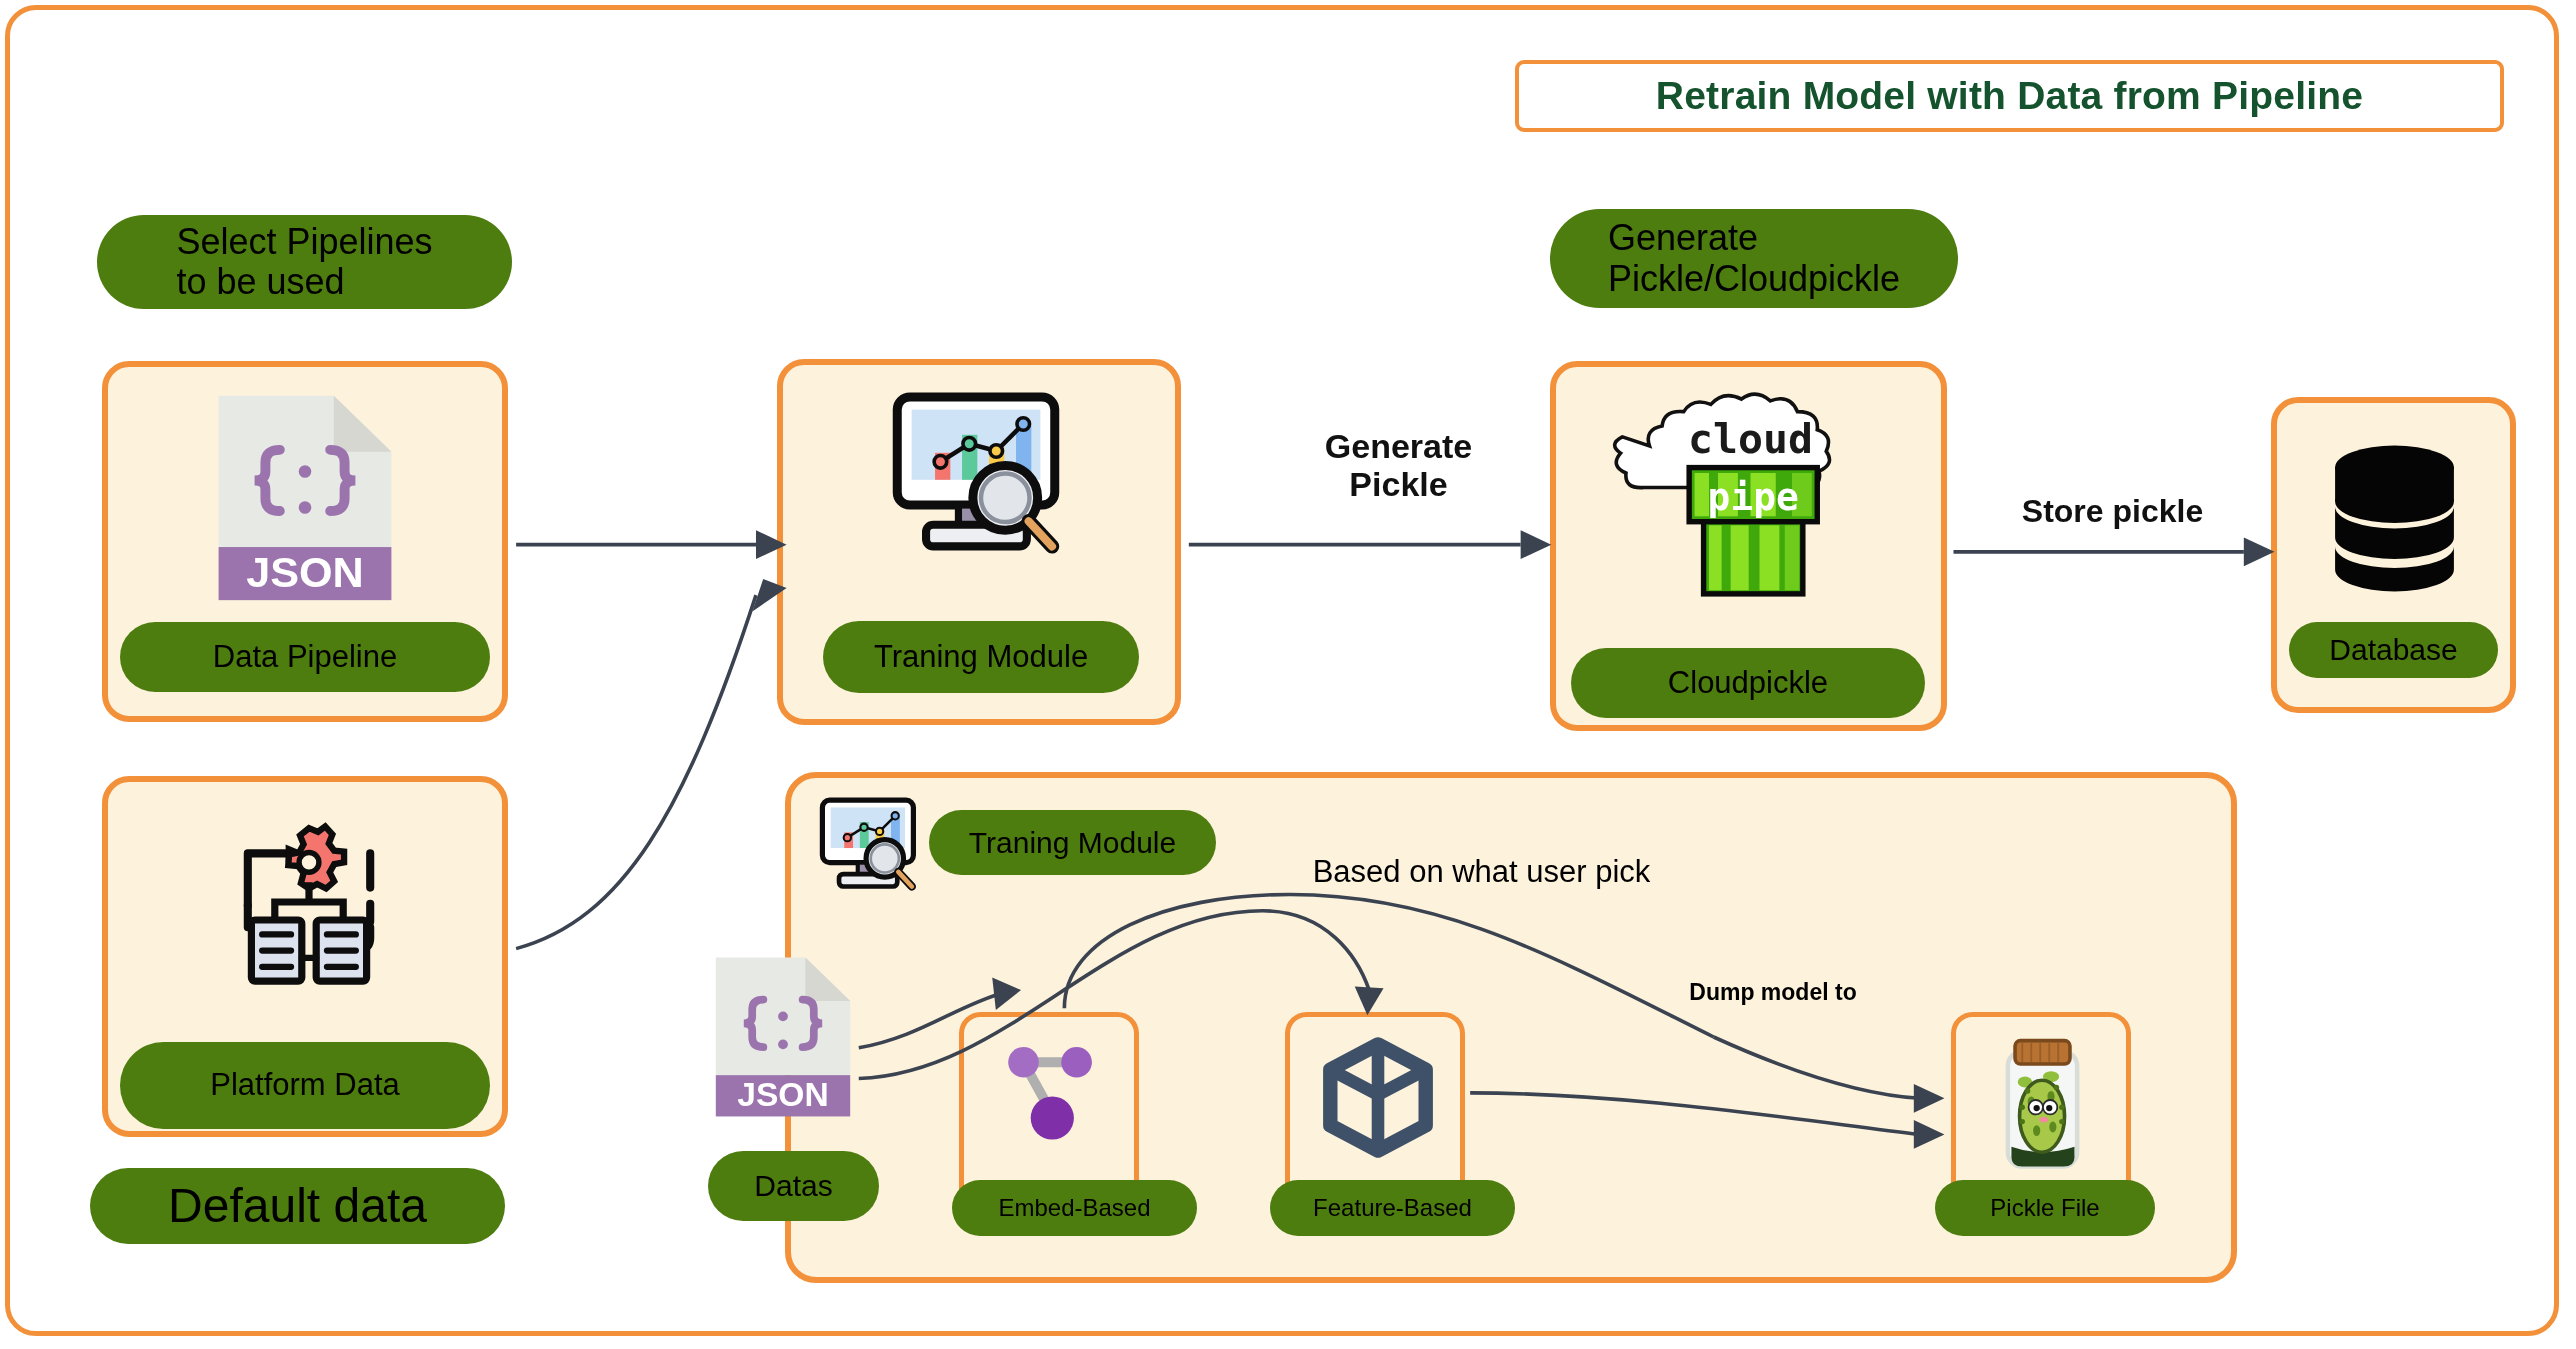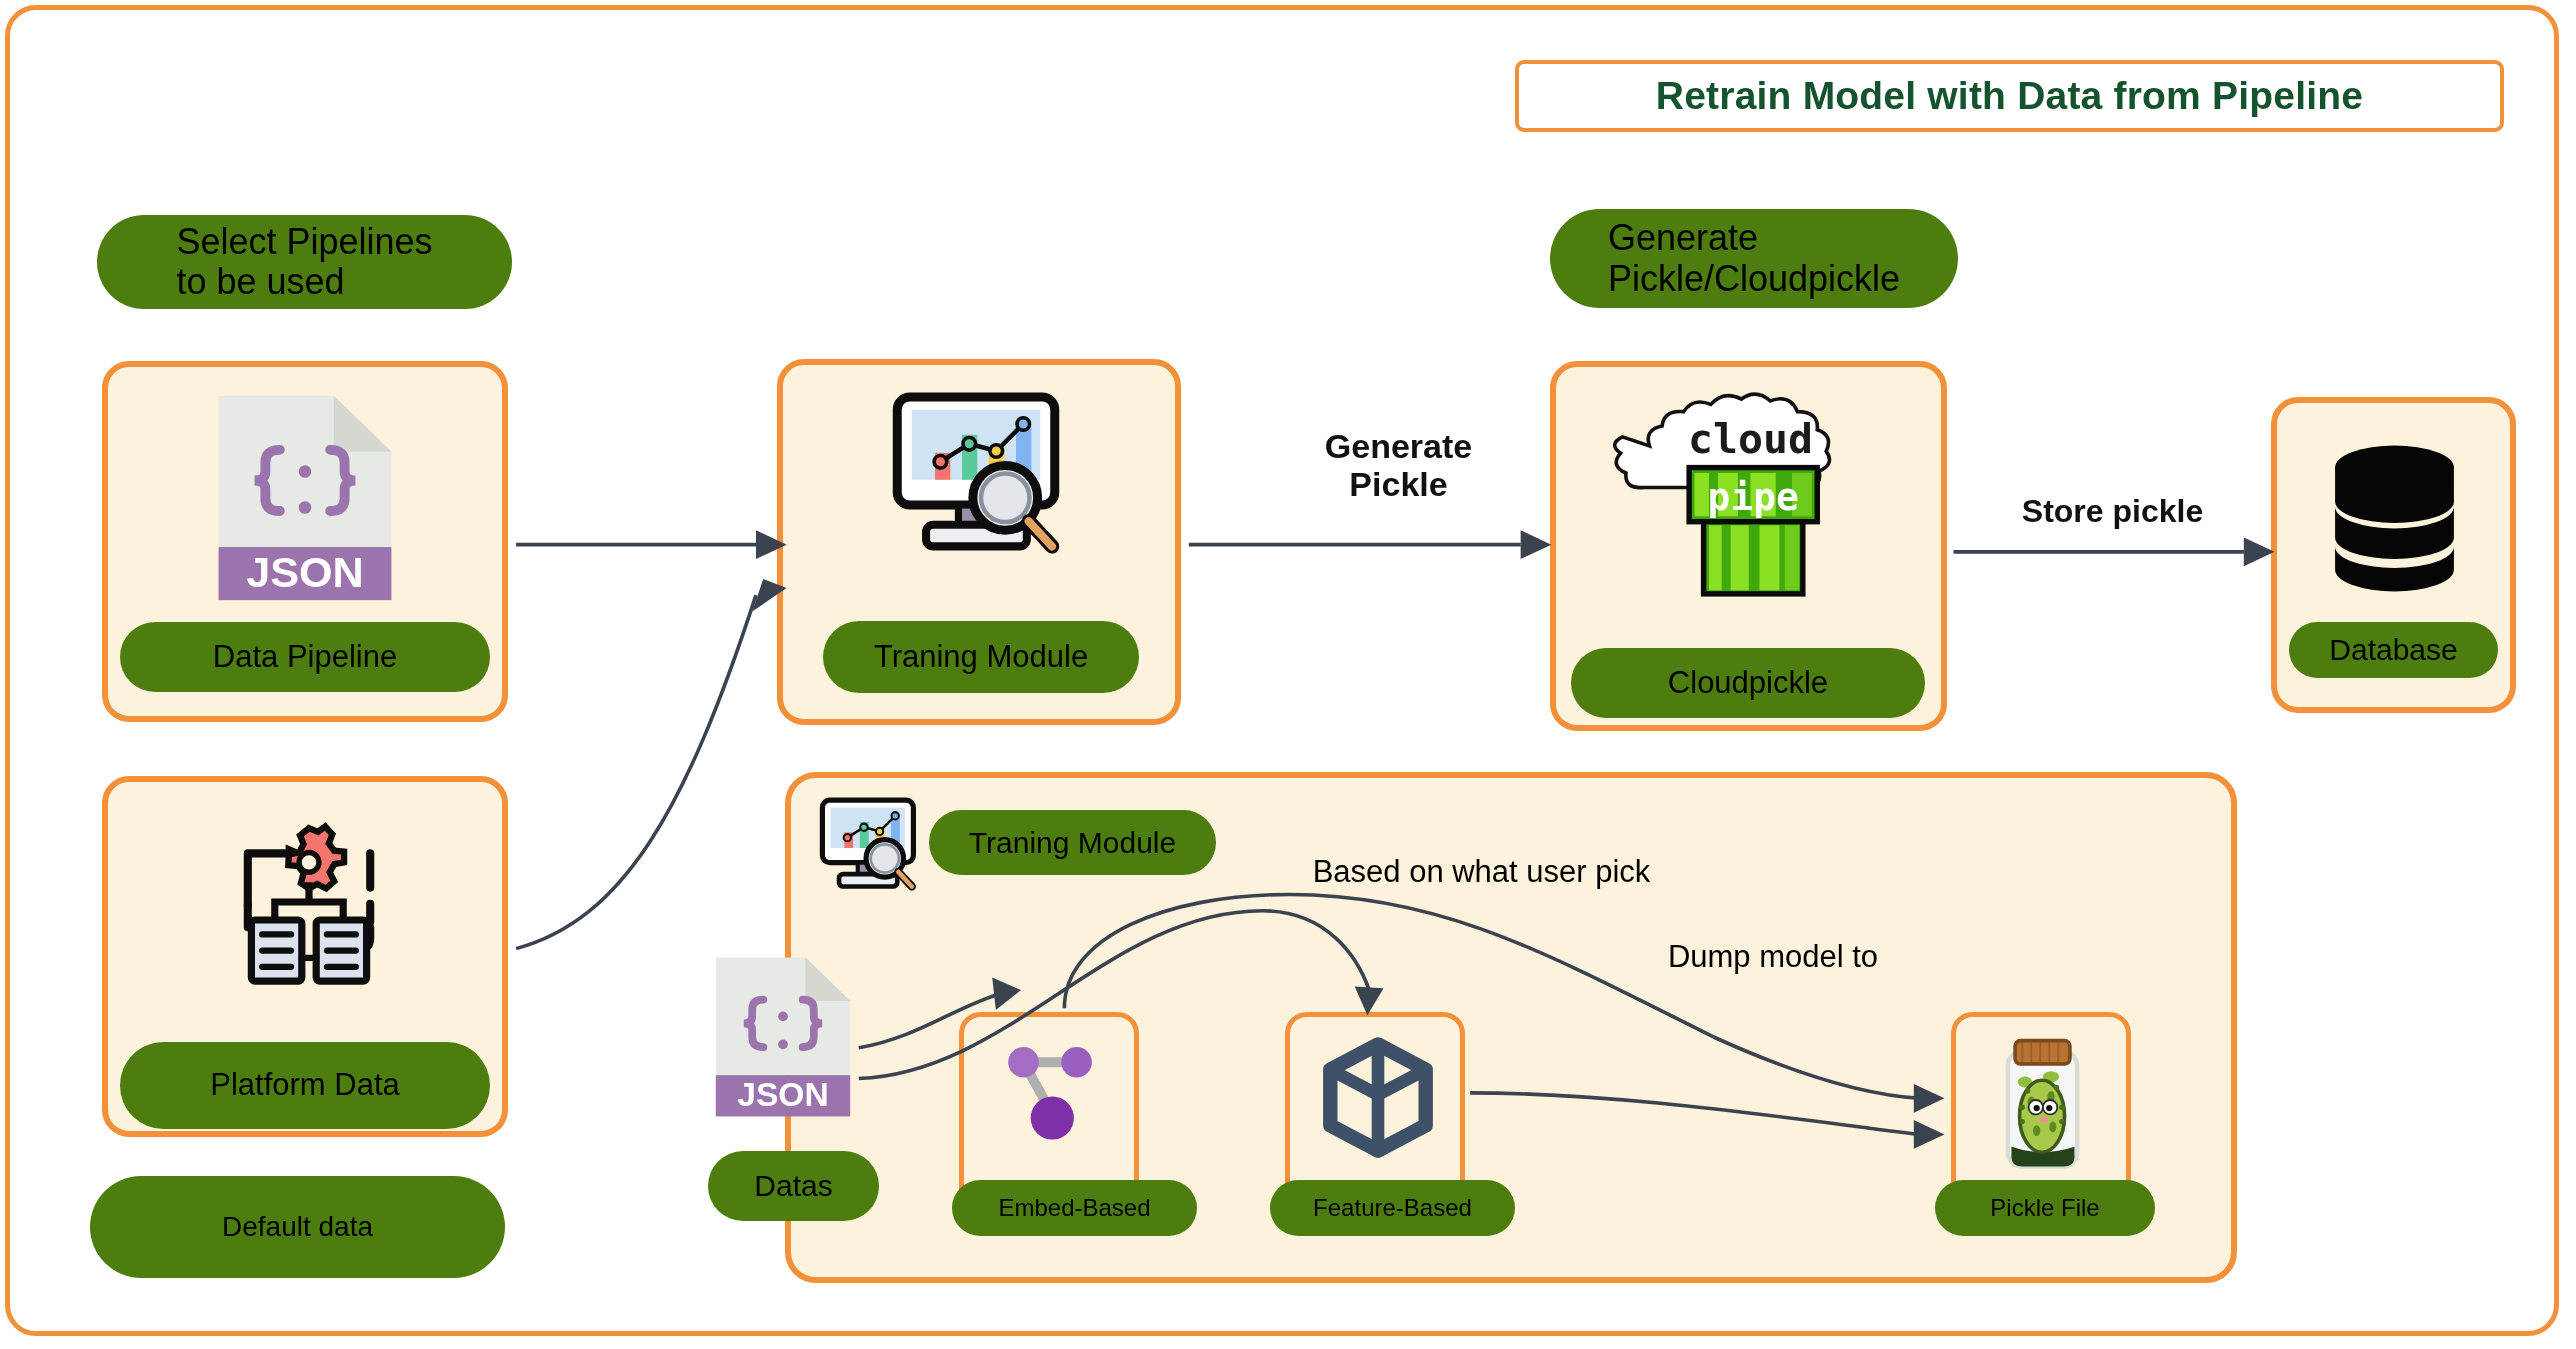--- a/index.html
+++ b/index.html
@@ -27,21 +27,21 @@
       display:flex;align-items:center;justify-content:center;
       font-size:39px;font-weight:bold;letter-spacing:0.2px;color:#14532d;}
 
   
   #select-pipelines-pill{left:97px;top:215px;width:415px;height:94px;font-size:36px;}
   #data-pipeline-card{left:102px;top:361px;width:406px;height:361px;}
   #data-pipeline-pill{left:120px;top:622px;width:370px;height:70px;font-size:31px;}
 
   #platform-data-card{left:102px;top:776px;width:406px;height:361px;}
   #platform-data-pill{left:120px;top:1042px;width:370px;height:87px;font-size:31px;}
-  #default-data-pill{left:90px;top:1168px;width:415px;height:102px;font-size:28px;margin-top:8px;}
+  #default-data-pill{left:90px;top:1168px;width:415px;height:76px;font-size:48px;}
 
   
   #training-card{left:777px;top:359px;width:404px;height:366px;}
   #training-pill{left:823px;top:621px;width:316px;height:72px;font-size:31px;}
 
   
   #generate-pickle-pill{left:1550px;top:209px;width:408px;height:99px;font-size:36px;}
   #cloudpickle-card{left:1550px;top:361px;width:397px;height:370px;}
   #cloudpickle-pill{left:1571px;top:648px;width:354px;height:70px;font-size:31px;}
 
@@ -61,21 +61,21 @@
   #feature-card{left:1285px;top:1012px;width:180px;height:198px;border-width:5.4px;border-radius:21.6px;}
   #feature-pill{left:1270px;top:1180px;width:245px;height:56px;font-size:24px;}
 
   #pickle-card{left:1951px;top:1012px;width:180px;height:198px;border-width:5.4px;border-radius:21.6px;}
   #pickle-pill{left:1935px;top:1180px;width:220px;height:56px;font-size:24px;}
 
   
   #label-generate-pickle{left:1263px;top:427px;width:271px;font-size:34px;}
   #label-store-pickle{left:1968px;top:494px;width:289px;font-size:32px;}
   #label-based-on{left:1247px;top:855px;width:469px;font-size:31px;}
-  #label-dump-model{left:1624px;top:940px;width:298px;font-size:31px;}
+  #label-dump-model{left:1624px;top:980px;width:298px;font-size:23px;font-weight:bold;}
 
   
   #arrows{position:absolute;left:0;top:0;width:2576px;height:1349px;pointer-events:none;}
   .flow-line{fill:none;stroke:#3B4351;stroke-width:4;}
   .flow-head{fill:#3B4351;}
 </style>
 </head>
 <body>
 
 <div id="outer-frame"></div>

